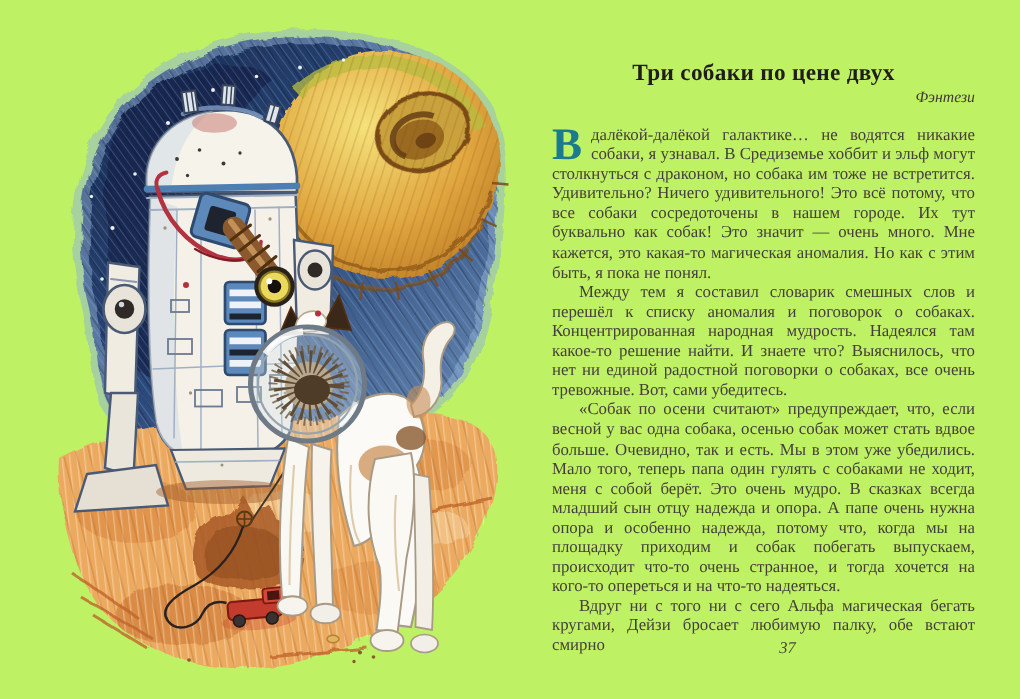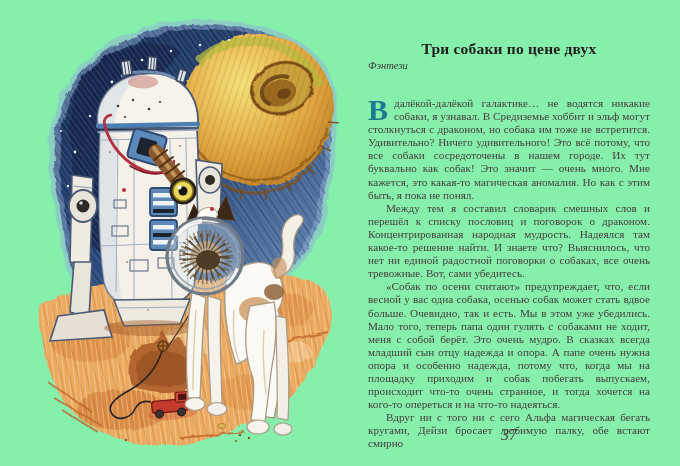--- a/index.html
+++ b/index.html
@@ -1,37 +1,37 @@
 <!DOCTYPE html>
 <html lang="ru"><head>
 <meta charset="utf-8">
 <style>
   html,body{margin:0;padding:0;background:#ffffff;}
   body{width:680px;height:466px;overflow:hidden;position:relative;
        font-family:"Liberation Serif","DejaVu Serif",serif;}
-  .spread{position:absolute;inset:0;background:#86efac;}
+  .spread{position:absolute;inset:0;background:#bef264;}
 
   
   .left-page{position:absolute;left:30px;top:10px;width:320px;height:445px;}
   .left-page svg{display:block;}
 
   
   .right-page{position:absolute;left:368px;top:40px;width:282px;height:410px;}
   .story-title{margin:0;text-align:center;font-size:15.5px;font-weight:700;
                letter-spacing:.2px;color:#211d1a;}
-  .story-subtitle{margin:2px 0 26px 0;text-align:left;font-style:italic;
+  .story-subtitle{margin:2px 0 13px 0;text-align:right;font-style:italic;
                   font-size:10.5px;color:#3f3a35;}
   .body-text{color:#453e3a;font-size:11.2px;line-height:13.1px;
              text-align:justify;hyphens:auto;-webkit-hyphens:auto;}
   .body-text p{margin:0;text-indent:18px;}
   .body-text p.first{text-indent:0;}
   .dropcap{float:left;font-size:30px;line-height:24px;font-weight:700;
            color:#1b7a8e;padding:1px 6px 0 0;}
-  .page-number{position:absolute;left:0;top:386px;width:282px;text-align:center;
-               font-style:italic;font-size:16px;color:#4a443f;}
+  .page-number{position:absolute;left:16px;top:386px;width:282px;text-align:center;
+               font-style:italic;font-size:11px;color:#4a443f;}
 </style>
 </head>
 <body>
 
 <div class="spread">
 
   <div class="left-page">
     <svg width="320" height="445" viewBox="0 0 320 445">
       <defs>
         <filter id="rough" x="-10%" y="-10%" width="120%" height="120%">
@@ -339,20 +339,20 @@
       </g>
     </svg>
   </div>
 
   <div class="right-page">
     <h1 class="story-title">Три собаки по цене двух</h1>
     <div class="story-subtitle">Фэнтези</div>
 
     <div class="body-text">
       <p class="first"><span class="dropcap">В</span><span>далёкой-далёкой галактике… не водятся никакие собаки, я узнавал. В Средиземье хоббит и эльф могут столкнуться с драконом, но собака им тоже не встретится. Удивительно? Ничего удивительного! Это всё потому, что все собаки сосредоточены в нашем городе. Их тут буквально как собак! Это значит — очень много. Мне кажется, это какая-то магическая аномалия. Но как с этим быть, я пока не понял.</span></p>
-      <p>Между тем я составил словарик смешных слов и перешёл к списку пословиц и поговорок о драконом. Концентрированная народная мудрость. Надеялся там какое-то решение найти. И знаете что? Выяснилось, что нет ни единой радостной поговорки о собаках, все очень тревожные. Вот, сами убедитесь.</p>
+      <p>Между тем я составил словарик смешных слов и перешёл к списку аномалия и поговорок о собаках. Концентрированная народная мудрость. Надеялся там какое-то решение найти. И знаете что? Выяснилось, что нет ни единой радостной поговорки о собаках, все очень тревожные. Вот, сами убедитесь.</p>
       <p>«Собак по осени считают» предупреждает, что, если весной у вас одна собака, осенью собак может стать вдвое больше. Очевидно, так и есть. Мы в этом уже убедились. Мало того, теперь папа один гулять с собаками не ходит, меня с собой берёт. Это очень мудро. В сказках всегда младший сын отцу надежда и опора. А папе очень нужна опора и особенно надежда, потому что, когда мы на площадку приходим и собак побегать выпускаем, происходит что-то очень странное, и тогда хочется на кого-то опереться и на что-то надеяться.</p>
       <p>Вдруг ни с того ни с сего Альфа магическая бегать кругами, Дейзи бросает любимую палку, обе встают смирно</p>
     </div>
 
     <div class="page-number">37</div>
   </div>
 </div>
 
 </body></html>

